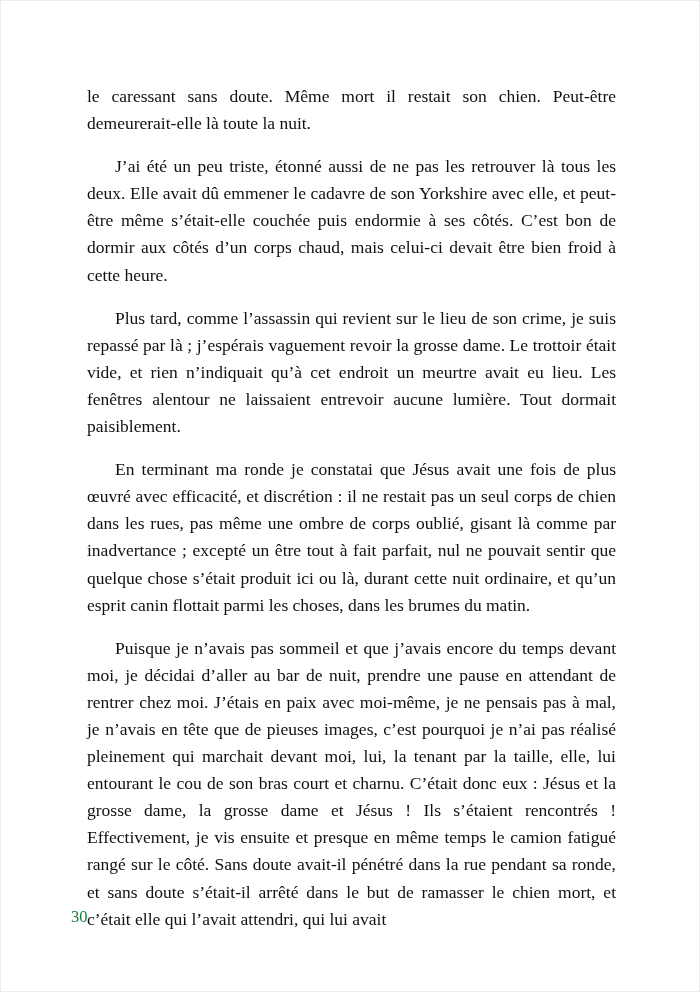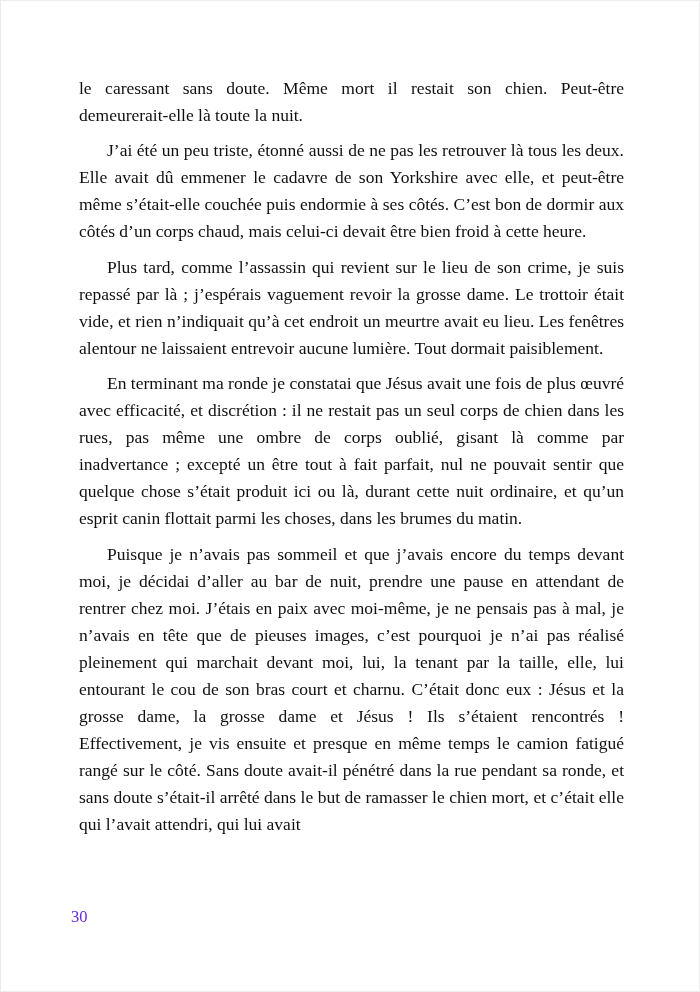--- a/index.html
+++ b/index.html
@@ -23,33 +23,33 @@
     position: absolute;
     top: 66px;
     left: 70px;
     width: 561px;
     font-size: 17.5px;
     line-height: 27.1px;
     text-align: justify;
     text-justify: inter-word;
   }
   .para {
-    margin: 8px;
+    margin: 16px;
     padding: 0;
   }
   .para.indent {
     text-indent: 28px;
   }
   .page-number {
     position: absolute;
     left: 70px;
     top: 906px;
     font-size: 16.5px;
     line-height: 20px;
-    color: #6d28d9;
+    color: #15803d;
   }
 </style>
 </head>
 <body>
 
 <div class="page">
   <div class="text-block" id="text-block">
       <p class="para">le caressant sans doute. Même mort il restait son chien. Peut-être demeurerait-elle là toute la nuit.</p>
       <p class="para indent">J’ai été un peu triste, étonné aussi de ne pas les retrouver là tous les deux. Elle avait dû emmener le cadavre de son Yorkshire avec elle, et peut-être même s’était-elle couchée puis endormie à ses côtés. C’est bon de dormir aux côtés d’un corps chaud, mais celui-ci devait être bien froid à cette heure.</p>
       <p class="para indent">Plus tard, comme l’assassin qui revient sur le lieu de son crime, je suis repassé par là&nbsp;; j’espérais vaguement revoir la grosse dame. Le trottoir était vide, et rien n’indiquait qu’à cet endroit un meurtre avait eu lieu. Les fenêtres alentour ne laissaient entrevoir aucune lumière. Tout dormait paisiblement.</p>

